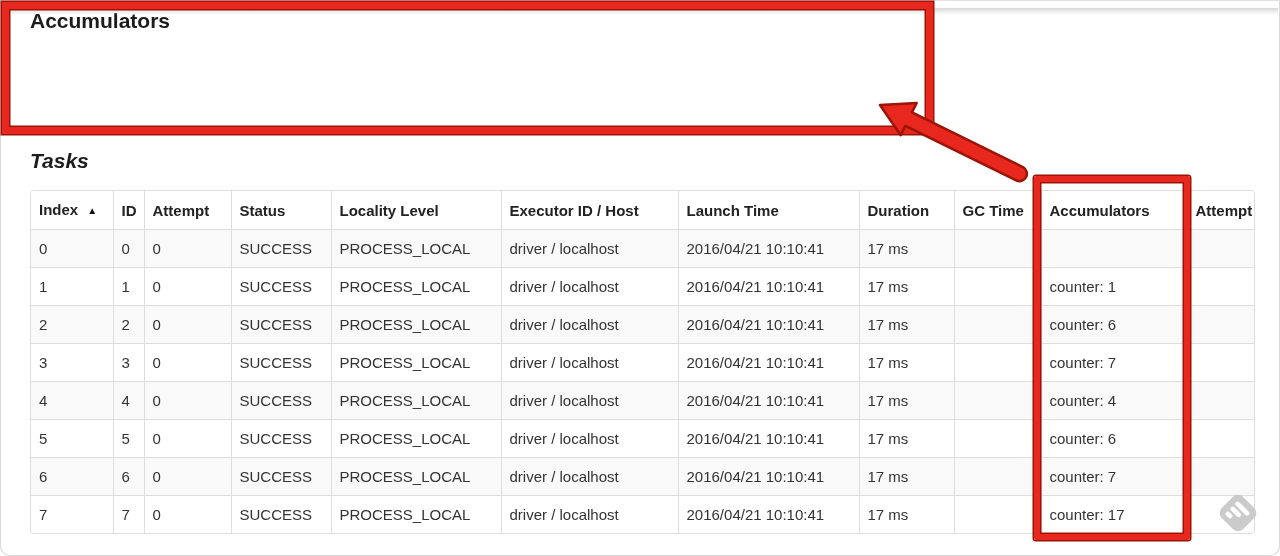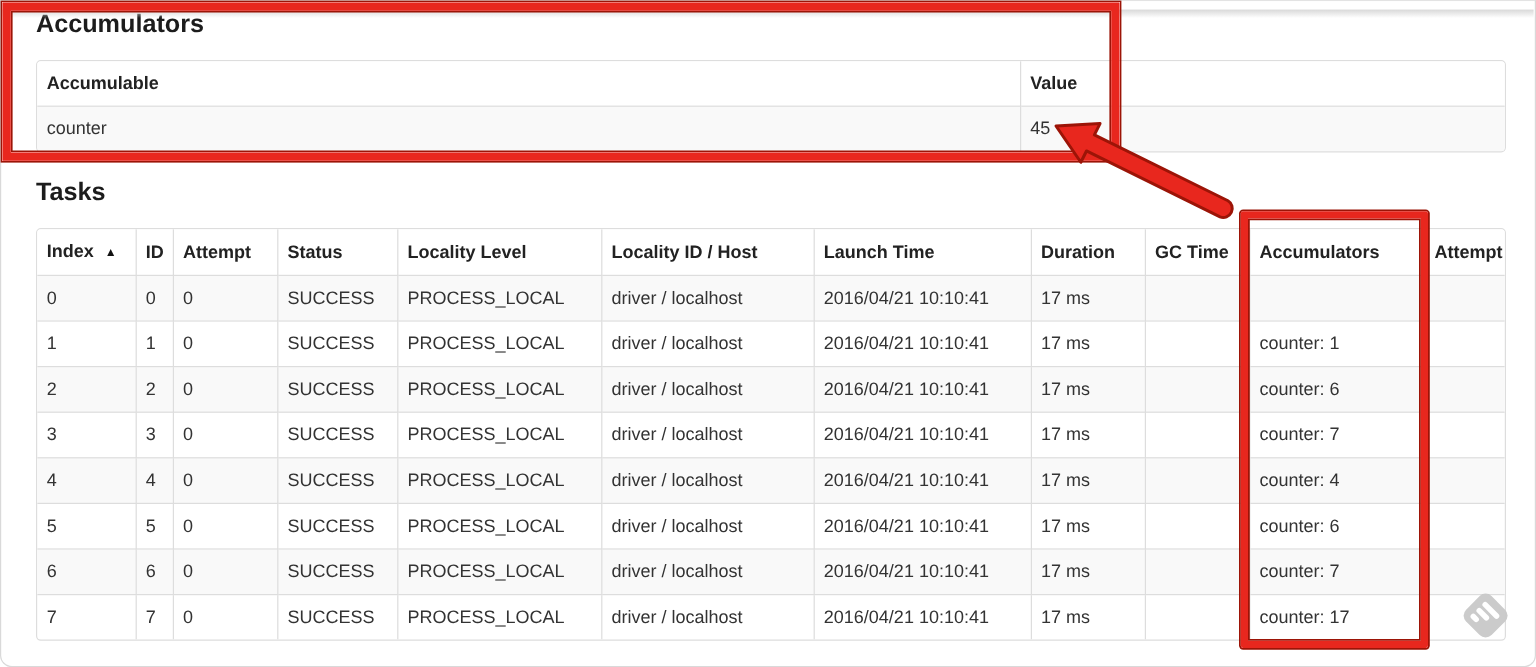--- a/index.html
+++ b/index.html
@@ -24,21 +24,21 @@
     position:absolute;left:2px;right:2px;top:8px;height:7px;
     background:linear-gradient(#d8d8d8,rgba(255,255,255,0));
     z-index:1;
   }
   .section-title{
     position:absolute;left:30px;
     font-size:21px;font-weight:bold;color:#1c1c1c;
     letter-spacing:0;
   }
   #accumulators-title{top:9px;}
-  #tasks-title{top:149px;}
+  #tasks-title{top:149px;font-style:italic;}
 
   .tablewrap{
     position:absolute;left:30px;width:1223px;
     border:1px solid #ddd;border-radius:4px;
     overflow:hidden;background:#fff;
     z-index:2;
   }
   #acc-tablewrap{top:50px;}
   #tasks-tablewrap{top:190px;}
   table{border-collapse:collapse;table-layout:fixed;width:100%;}
@@ -73,40 +73,20 @@
 </head>
 <body>
 
 <div class="page">
 
   <div class="window-top-shade"></div>
   <div class="window-frame"></div>
 
   <div class="section-title" id="accumulators-title">Accumulators</div>
 
-  <div class="tablewrap" id="acc-tablewrap">
-    <table>
-      <colgroup>
-          <col style="width:819px">
-          <col style="width:404px">
-        </colgroup>
-      <thead>
-        <tr>
-          <th>Accumulable</th>
-          <th>Value</th>
-        </tr>
-      </thead>
-      <tbody>
-        <tr>
-          <td>counter</td>
-          <td>45</td>
-        </tr>
-      </tbody>
-    </table>
-  </div>
 
   <div class="section-title" id="tasks-title">Tasks</div>
 
   <div class="tablewrap" id="tasks-tablewrap">
     <table>
       <colgroup>
         <col style="width:82px">
           <col style="width:31px">
           <col style="width:87px">
         <col style="width:100px">
@@ -118,21 +98,21 @@
         <col style="width:146px">
           <col style="width:67px">
       </colgroup>
       <thead>
         <tr>
           <th><span>Index</span><span class="sort-caret">▲</span></th>
           <th>ID</th>
           <th>Attempt</th>
           <th>Status</th>
           <th>Locality Level</th>
-          <th>Locality ID / Host</th>
+          <th>Executor ID / Host</th>
           <th>Launch Time</th>
           <th>Duration</th>
           <th>GC Time</th>
           <th>Accumulators</th>
           <th>Attempt</th>
         </tr>
       </thead>
       <tbody id="tasks-tbody">
           <tr>
             <td>0</td>

